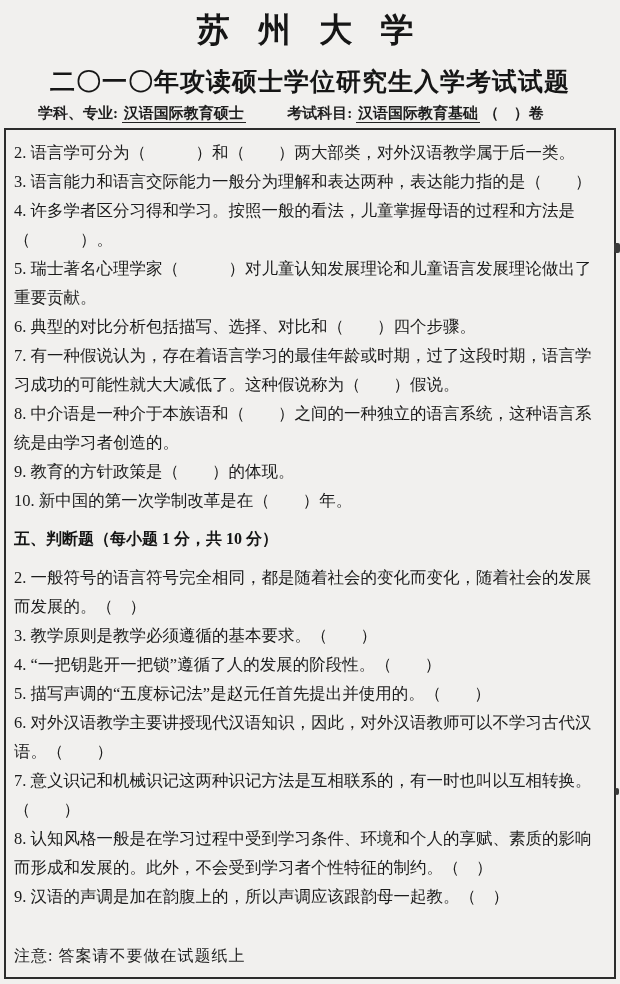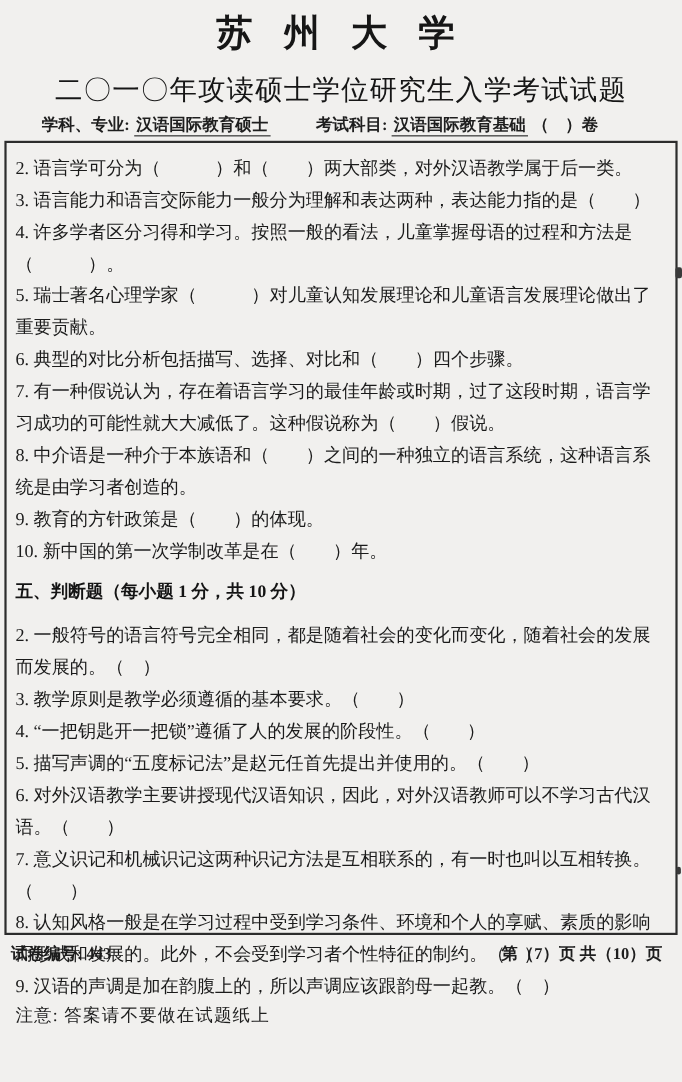--- a/index.html
+++ b/index.html
@@ -21,41 +21,41 @@
     text-align:center;
     font-size:33px;
     font-weight:bold;
     letter-spacing:10px;
     color:#161616;
   }
   .exam-title{
     margin:12px 0 4px 0;
     text-align:center;
     font-size:25px;
-    font-weight:normal;
+    font-weight:bold;
     letter-spacing:1px;
     color:#161616;
   }
   .meta{
     font-size:15px;
     font-weight:bold;
     padding:2px 10px 3px 34px;
     white-space:nowrap;
   }
   .meta .u{
     border-bottom:1.5px solid #222;
     padding:0 2px 1px 2px;
     text-align:center;
   }
   .meta .spacer{display:inline-block;width:34px;}
   .qbox{
     box-sizing:border-box;
-    margin:2px 0 4px 0;
+    margin:2px 0 16px 0;
     border:2px solid #2c2c2c;
-    height:722px;
+    height:851px;
     padding:8px 8px 8px 8px;
     display:flex;
     flex-direction:column;
     position:relative;
   }
   .q{
     margin:0;
     font-size:16.5px;
     line-height:29px;
     color:#1b1b1b;

